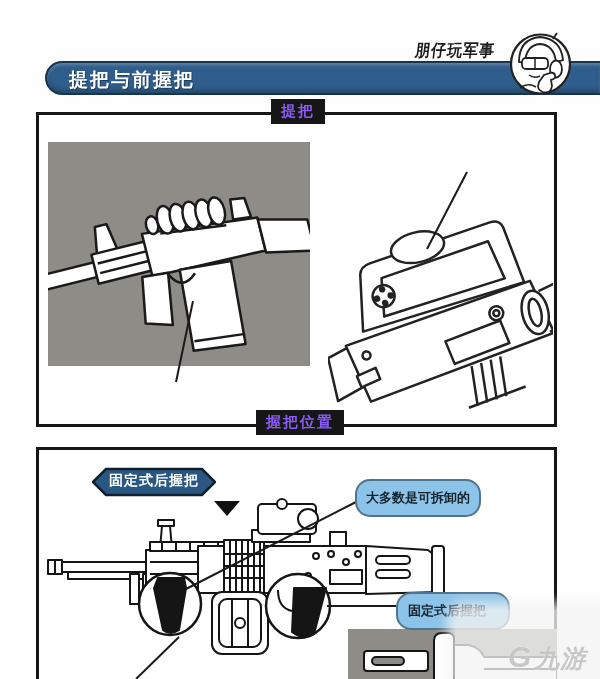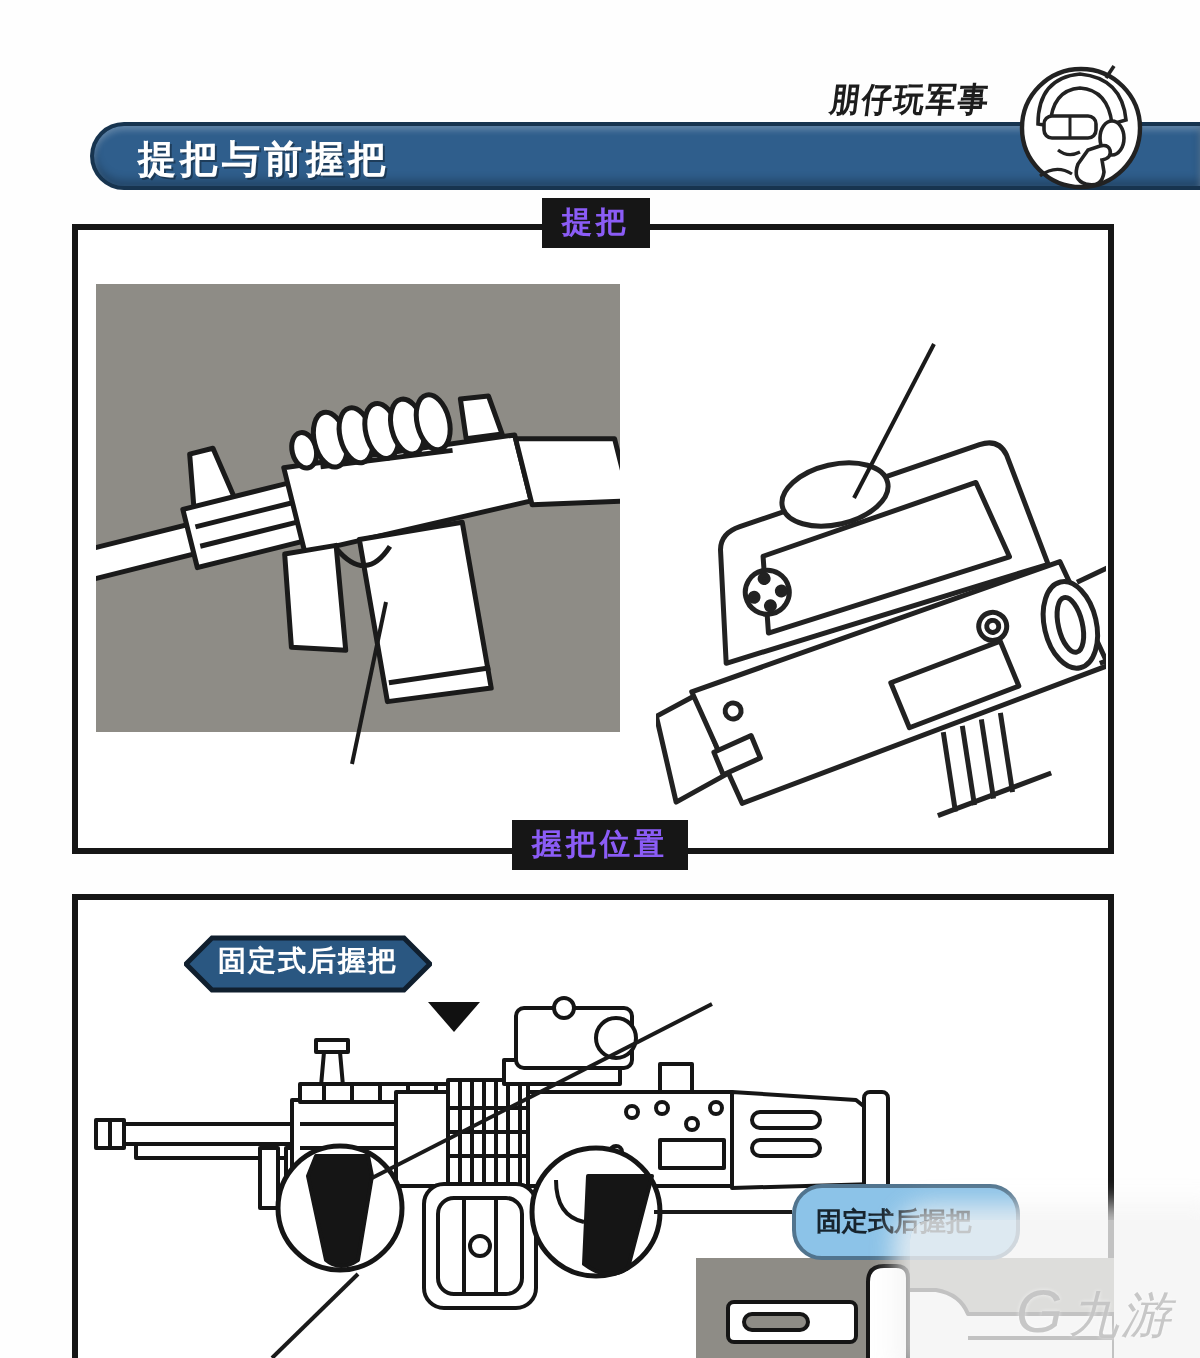--- a/index.html
+++ b/index.html
@@ -59,21 +59,21 @@
   
   .leads{position:absolute;left:0;top:0;z-index:6;pointer-events:none;}
   
   .wm-blur{
     position:absolute;left:455px;top:610px;width:145px;height:69px;z-index:9;
     background:rgba(244,244,244,.78);border-radius:10px 0 0 0;
     box-shadow:0 0 12px 8px rgba(244,244,244,.78);
   }
   .wm-logo{
     position:absolute;left:508px;top:640px;z-index:10;color:rgba(196,196,196,.95);
-    font-weight:normal;font-style:italic;font-size:25px;letter-spacing:1px;white-space:nowrap;
+    font-weight:bold;font-style:italic;font-size:25px;letter-spacing:1px;white-space:nowrap;
     text-shadow:0 0 2px rgba(255,255,255,.6);
     text-align:right;
   }
   .wm-logo .g{font-size:30px;margin-right:2px;}
 </style>
 </head>
 <body>
 
 <div class="page">
 
@@ -218,20 +218,21 @@
       <line x1="186" y1="103" x2="186" y2="151"></line>
         <line x1="202" y1="103" x2="202" y2="151"></line>
       <circle cx="124" cy="108" r="31" stroke-width="2.5"></circle>
       <path d="M112,82 L138,82 L140,92 L133,134 Q124,140 117,134 L108,92 Z" fill="#151515"></path>
       <circle cx="252" cy="110" r="32" stroke-width="2.5"></circle>
       <path d="M232,94 Q232,112 246,115" fill="none"></path>
       <path d="M248,92 L280,92 L268,138 Q258,145 246,136 Z" fill="#151515"></path>
     </g>
   </svg>
 
+  <div class="callout callout-detach">大多数是可拆卸的</div>
   <div class="callout callout-fixed">固定式后握把</div>
 
   <svg class="photo" style="left:348px;top:629px;" width="209" height="54" viewBox="0 0 209 54">
     <rect x="0" y="0" width="209" height="54" fill="#8e8c86"></rect>
     <g fill="#ffffff" stroke="#151515" stroke-width="2" stroke-linejoin="round">
       <rect x="16" y="22" width="64" height="20" rx="3"></rect>
       <rect x="24" y="28" width="32" height="8" rx="4" fill="#8e8c86"></rect>
       <path d="M86,54 L86,12 Q86,4 94,4 L100,4 Q106,4 106,10 L106,54 Z"></path>
       <path d="M106,16 L120,16 Q132,18 136,28 L209,28 L209,54 L106,54 Z"></path>
       <line x1="136" y1="40" x2="209" y2="40"></line>

